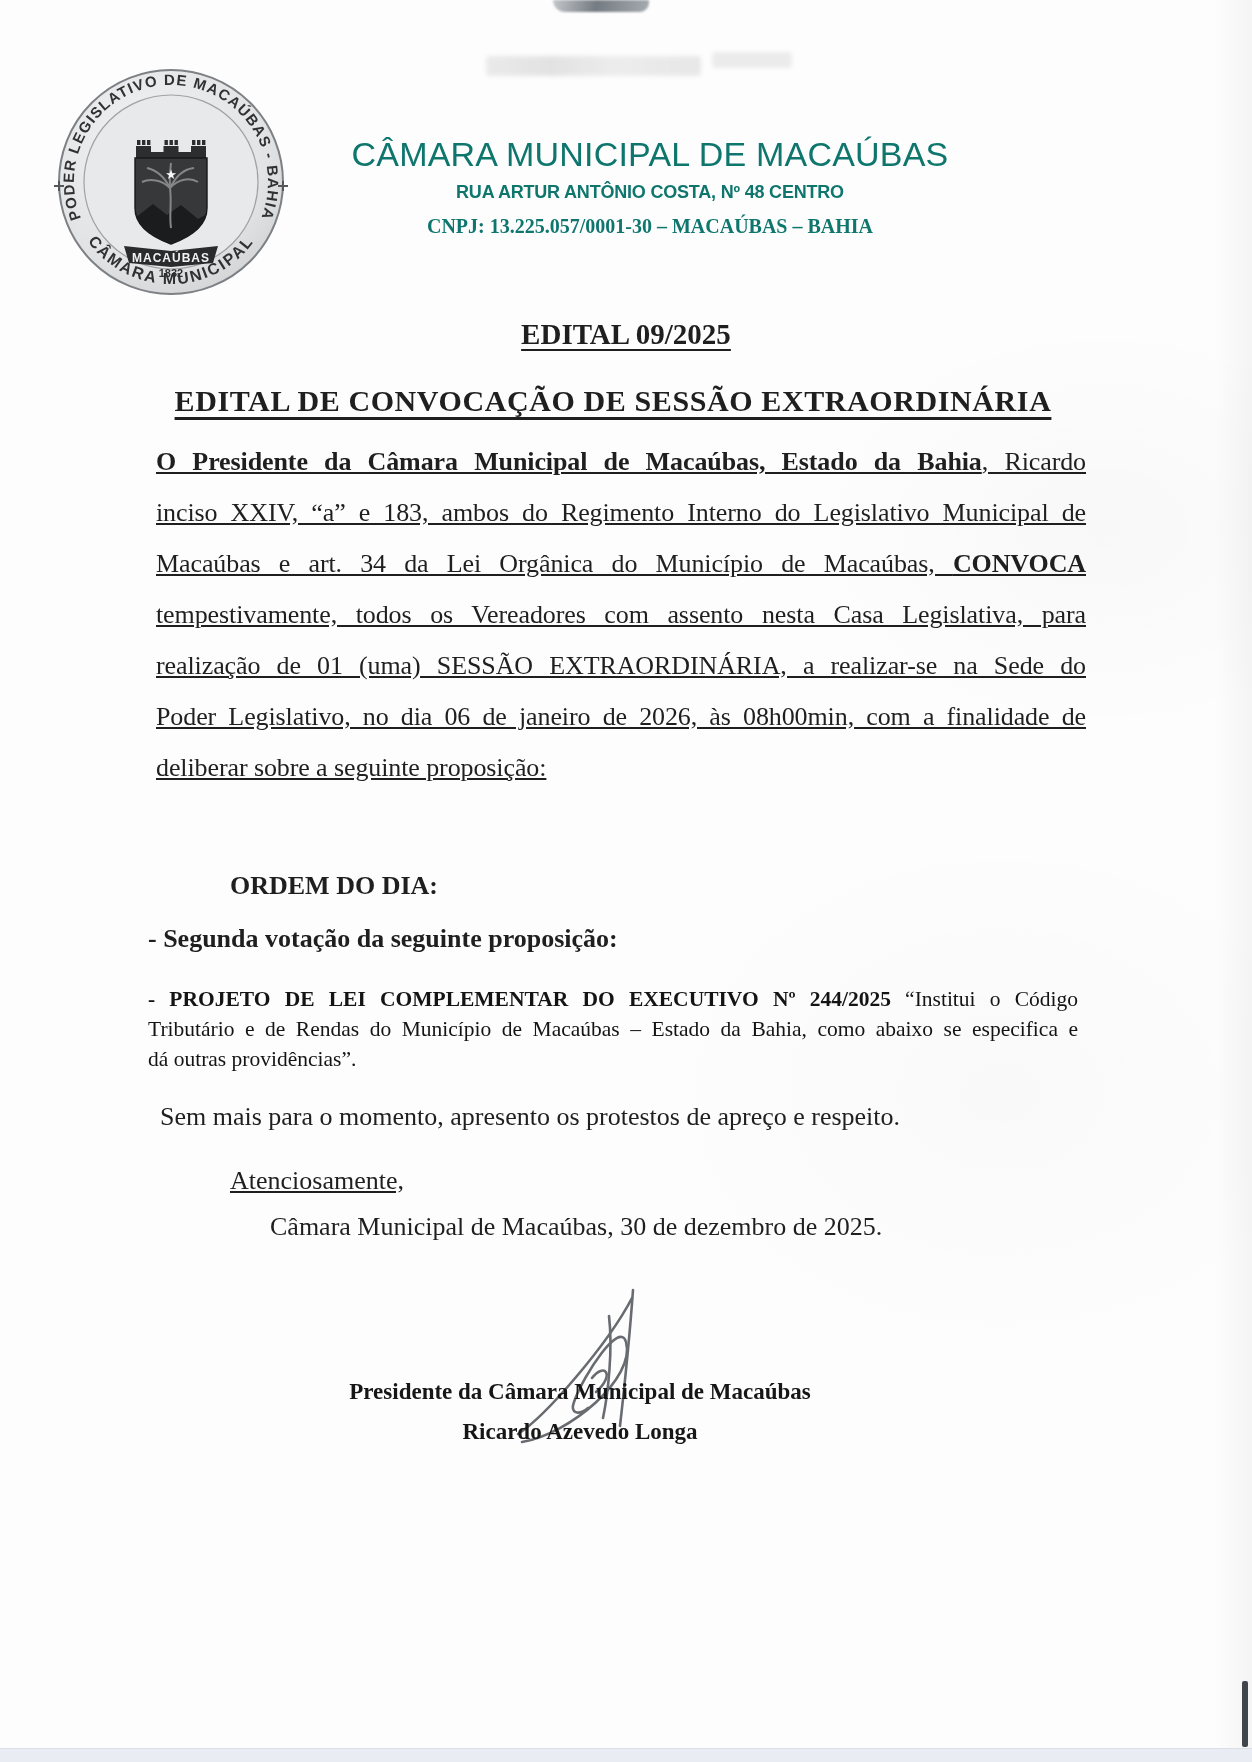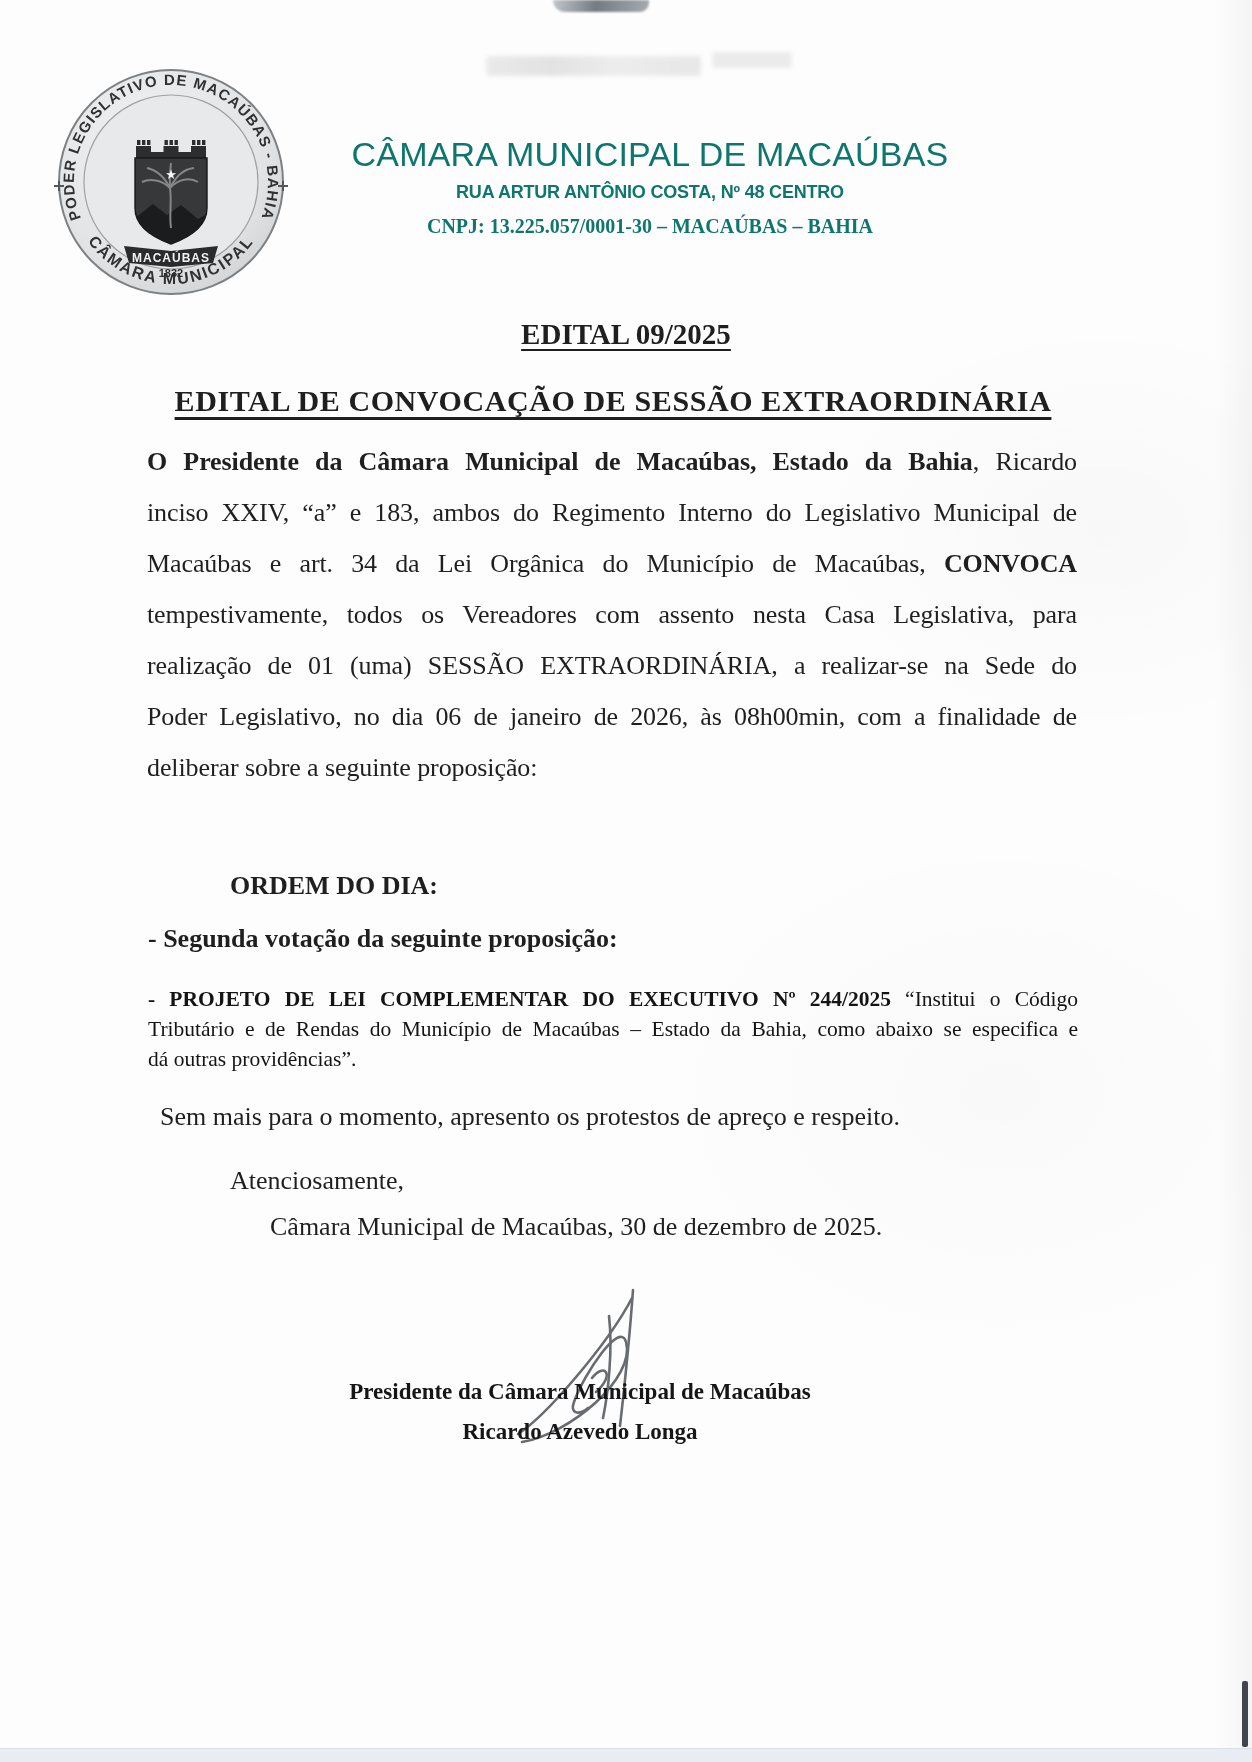--- a/index.html
+++ b/index.html
@@ -60,41 +60,41 @@
   }
   .edital-num span{text-decoration:underline;text-underline-offset:5px;text-decoration-thickness:2px;}
 
   .doc-title{
     position:absolute;left:0;top:384px;width:1226px;text-align:center;
     font-size:30px;font-weight:700;letter-spacing:.6px;
   }
   .doc-title span{text-decoration:underline;text-underline-offset:6px;text-decoration-thickness:2.5px;}
 
   .para1{
-    position:absolute;left:147px;top:436px;width:930px;
-    font-size:26px;line-height:51px;letter-spacing:-.1px;
+    position:absolute;left:156px;top:436px;width:930px;
+    font-size:26px;line-height:51px;letter-spacing:-.1px;text-decoration:underline;
   }
   .jline{text-align:justify;text-align-last:justify;white-space:normal;}
   .lline{text-align:left;}
   .b{font-weight:700;}
 
   .ordem{
     position:absolute;left:230px;top:869px;
     font-size:26px;font-weight:700;line-height:34px;
   }
   .segunda{
     position:absolute;left:148px;top:922px;
     font-size:26px;font-weight:700;line-height:34px;
   }
   .projeto{
     position:absolute;left:148px;top:984px;width:930px;
     font-size:21.5px;line-height:30px;color:#141414;
   }
   .sem-mais{position:absolute;left:160px;top:1102px;font-size:26px;}
-  .atenciosa{position:absolute;left:230px;top:1166px;font-size:26px;}
+  .atenciosa{position:absolute;left:230px;top:1166px;font-size:26px;text-decoration:underline;}
   .dateline{position:absolute;left:270px;top:1212px;font-size:26px;}
 
   .sig-block{
     position:absolute;left:230px;top:1372px;width:700px;text-align:center;
     font-size:23px;font-weight:700;line-height:40px;color:#161616;
   }
   .sig-svg{position:absolute;left:512px;top:1282px;width:146px;height:170px;}
 </style>
 </head>
 <body>

